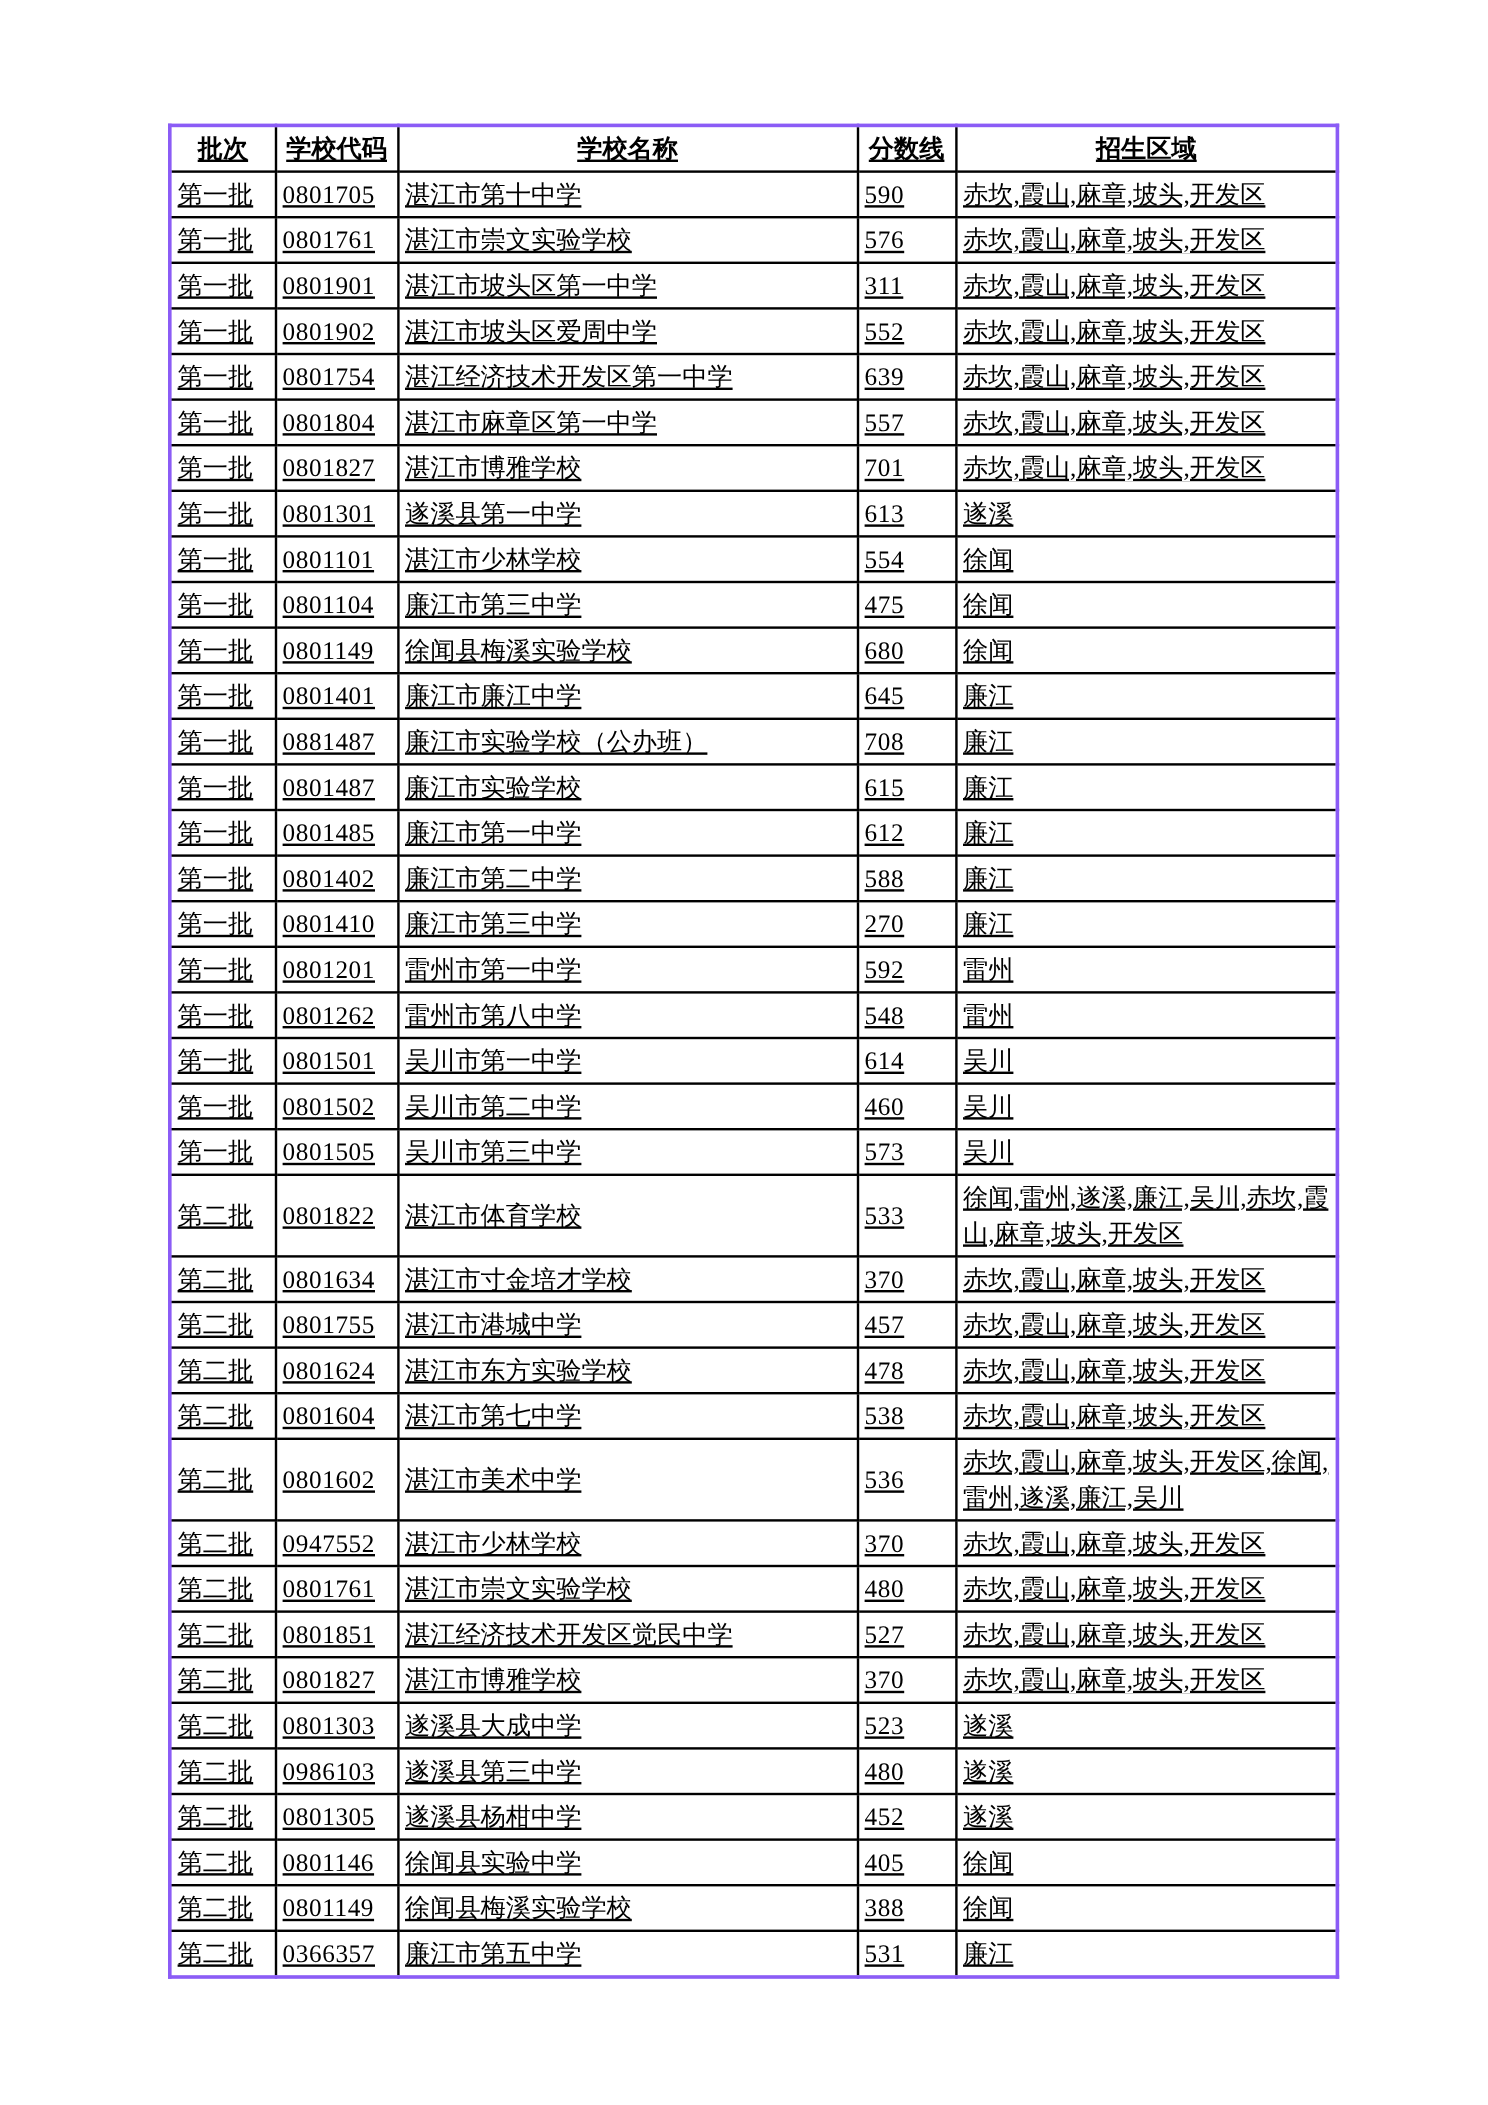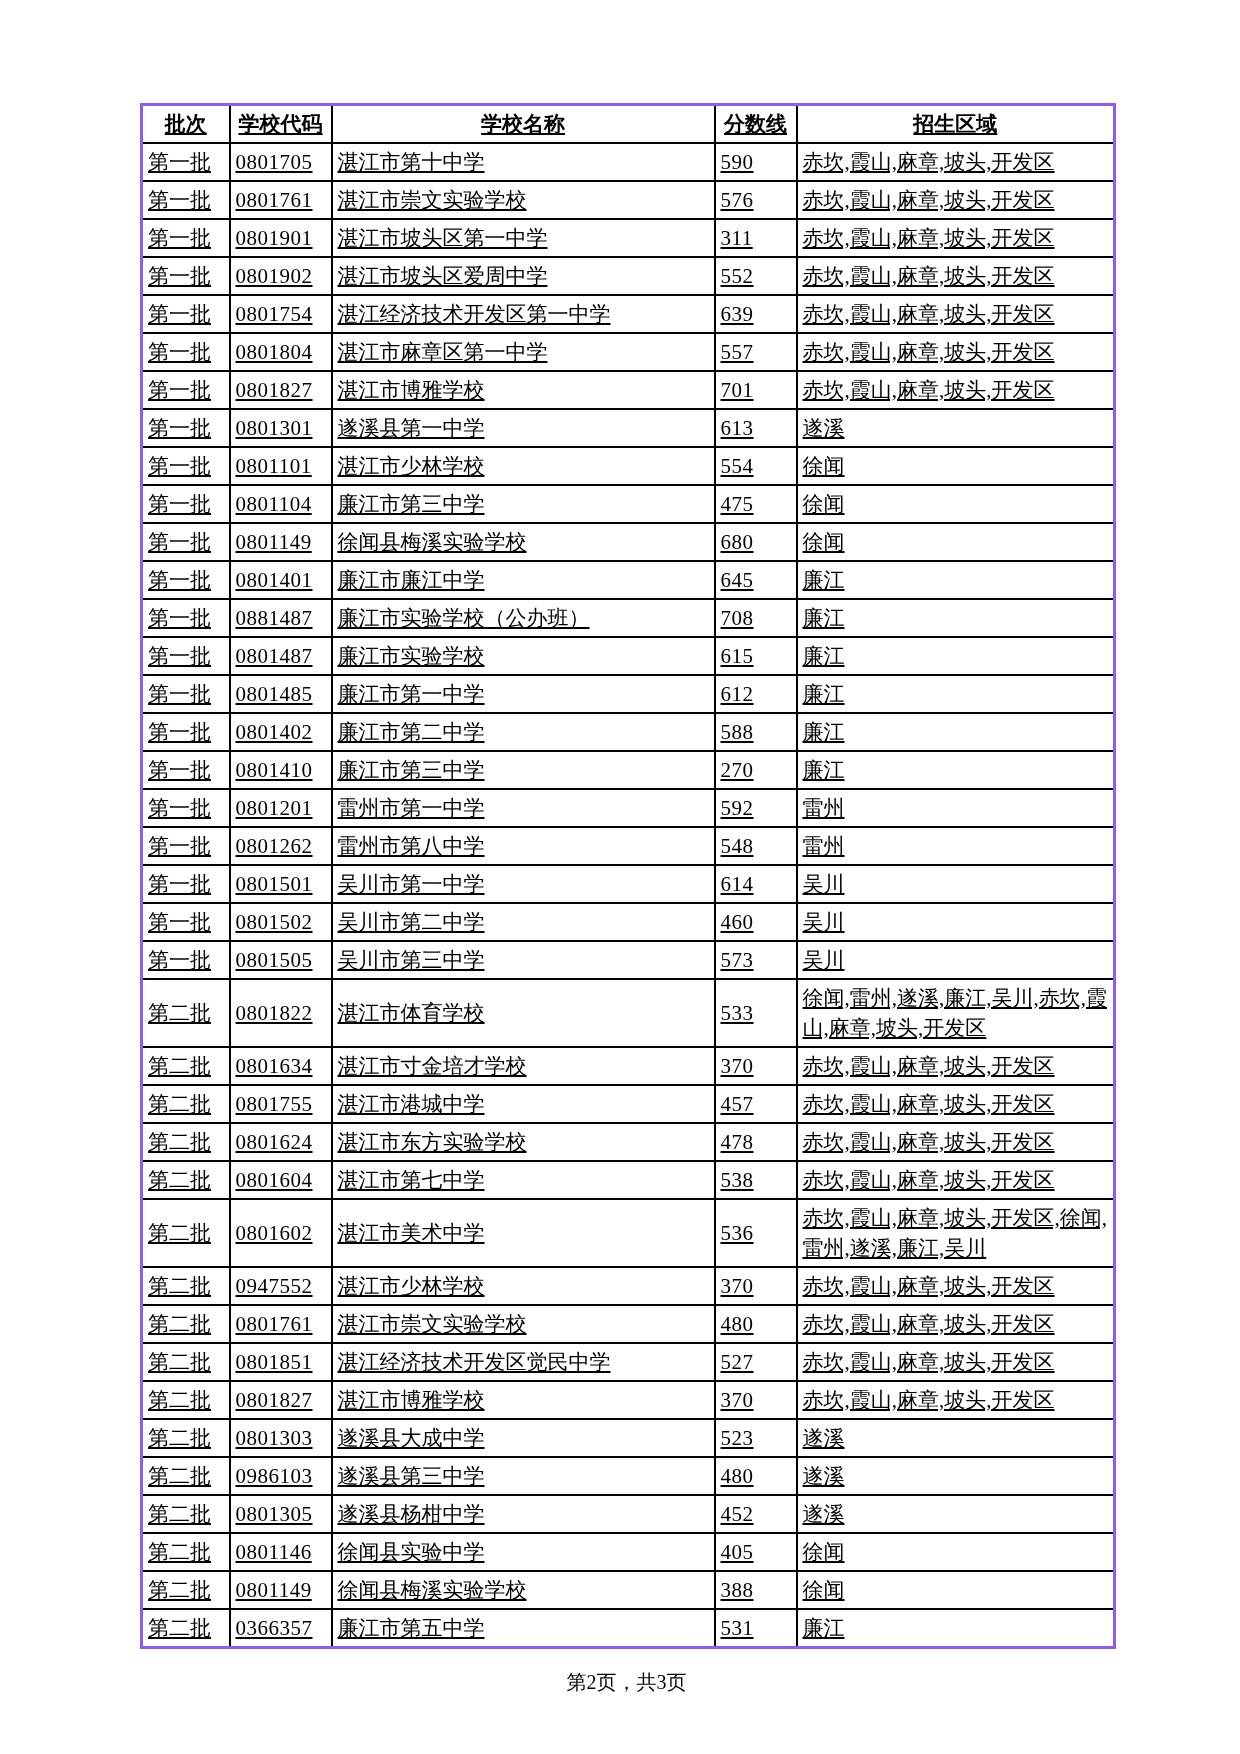--- a/index.html
+++ b/index.html
@@ -334,14 +334,13 @@
   </tr>
         <tr>
     <td class="c-batch">第二批</td>
     <td class="c-code">0366357</td>
     <td class="c-name">廉江市第五中学</td>
     <td class="c-score">531</td>
     <td class="c-region">廉江</td>
   </tr>
       </tbody>
   </table>
-  <div class="page-footer">第2页，共3页</div>
 </div>
 
 </body></html>

